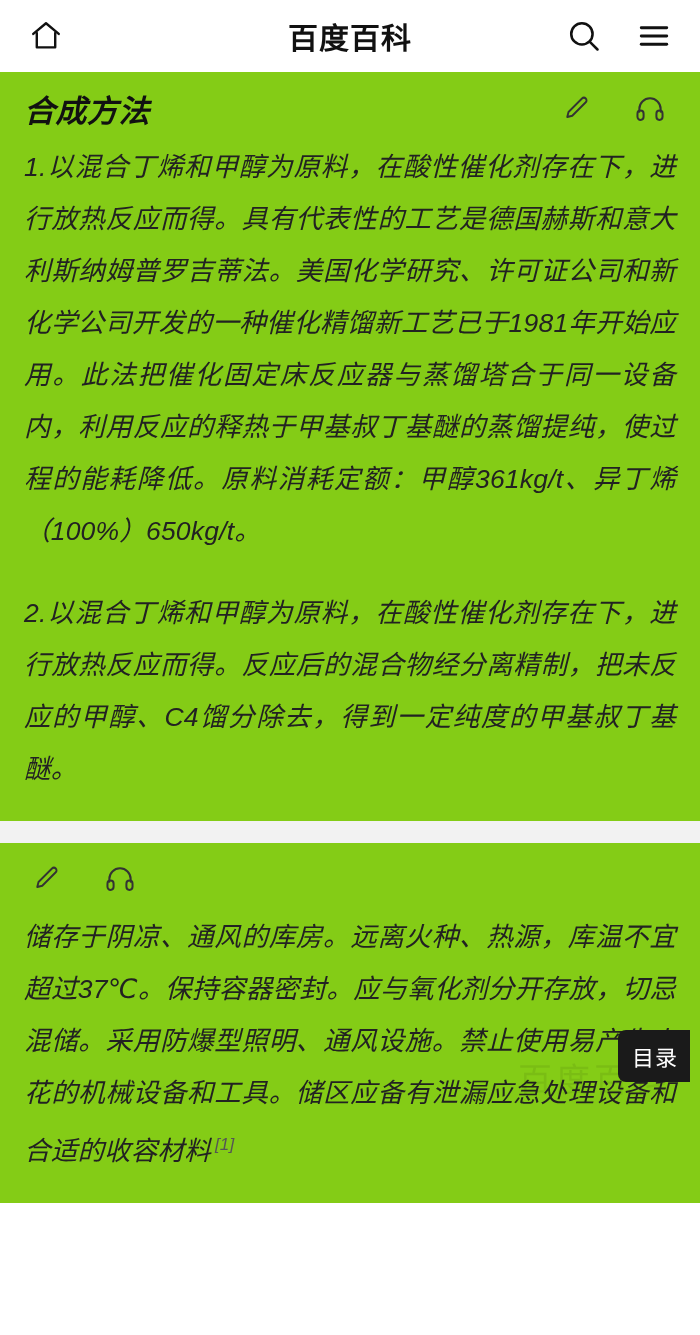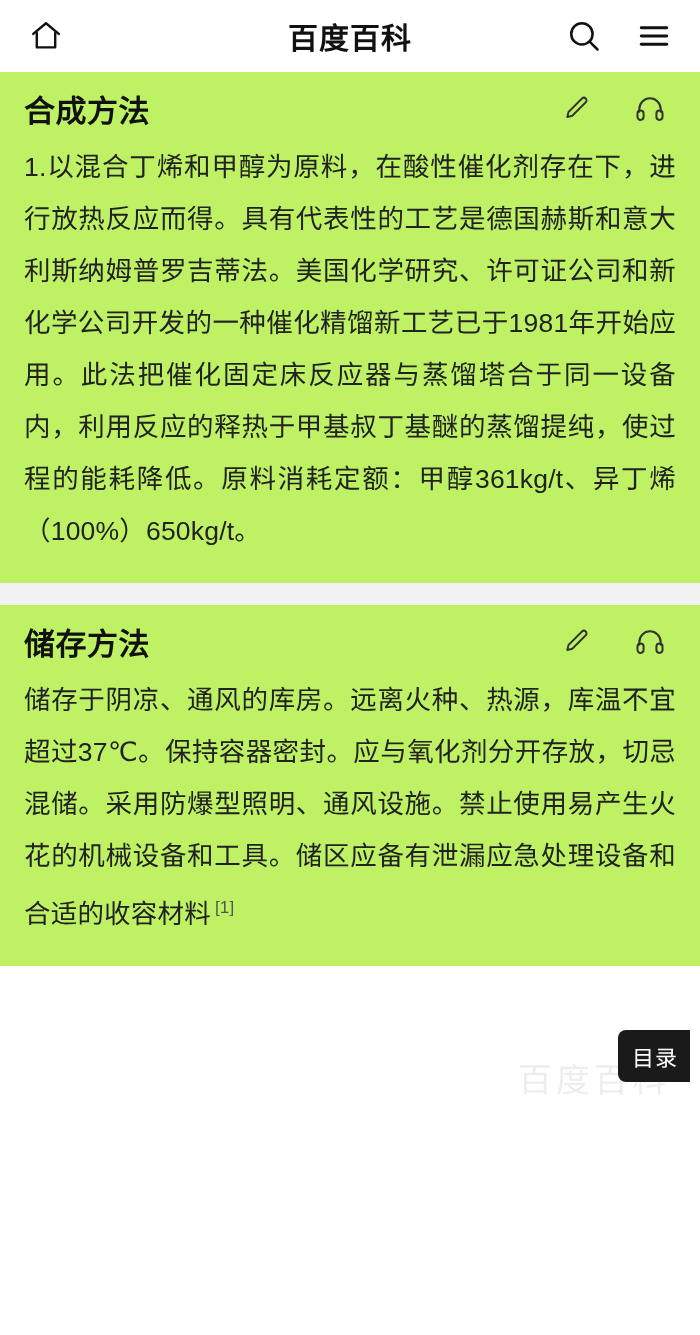--- a/index.html
+++ b/index.html
@@ -50,22 +50,23 @@
     align-items: center;
     justify-content: center;
     cursor: pointer;
   }
 
   
   .content {
     padding: 0;
   }
   .section {
-    background: #bef264;
+    background: #84cc16;
     padding: 0 24px 26px 24px;
+    font-style: italic;
   }
   .section-gap {
     height: 22px;
     background: #f2f2f2;
   }
   .section-head {
     display: flex;
     align-items: center;
     justify-content: space-between;
     padding: 14px 0 10px 0;
@@ -177,27 +178,27 @@
         <div class="icon-btn">
           <svg width="32" height="32" viewBox="0 0 24 24" fill="none" stroke="#333" stroke-width="1.5" stroke-linecap="round" stroke-linejoin="round">
             <path d="M4 14v-2a8 8 0 0 1 16 0v2"></path>
             <rect x="2.6" y="13.2" width="4.6" height="7" rx="2.3"></rect>
             <rect x="16.8" y="13.2" width="4.6" height="7" rx="2.3"></rect>
           </svg>
         </div>
       </div>
     </div>
     <p class="para">1.以混合丁烯和甲醇为原料，在酸性催化剂存在下，进行放热反应而得。具有代表性的工艺是德国赫斯和意大利斯纳姆普罗吉蒂法。美国化学研究、许可证公司和新化学公司开发的一种催化精馏新工艺已于1981年开始应用。此法把催化固定床反应器与蒸馏塔合于同一设备内，利用反应的释热于甲基叔丁基醚的蒸馏提纯，使过程的能耗降低。原料消耗定额：甲醇361kg/t、异丁烯（100%）650kg/t。</p>
+    <p class="para spaced">2.以混合丁烯和甲醇为原料，在酸性催化剂存在下，进行放热反应而得。反应后的混合物经分离精制，把未反应的甲醇、C4馏分除去，得到一定纯度的甲基叔丁基醚。</p>
   </div>
 
   <div class="section-gap"></div>
 
   <div class="section">
     <div class="section-head">
-      <div class="section-title">储存方法</div>
       <div class="section-actions">
         <div class="icon-btn">
           <svg width="30" height="30" viewBox="0 0 24 24" fill="none" stroke="#333" stroke-width="1.5" stroke-linecap="round" stroke-linejoin="round">
             <path d="M16.8 3.6a2.1 2.1 0 0 1 3 3L9 17.4l-4 1 1-4z"></path>
           </svg>
         </div>
         <div class="icon-btn">
           <svg width="32" height="32" viewBox="0 0 24 24" fill="none" stroke="#333" stroke-width="1.5" stroke-linecap="round" stroke-linejoin="round">
             <path d="M4 14v-2a8 8 0 0 1 16 0v2"></path>
             <rect x="2.6" y="13.2" width="4.6" height="7" rx="2.3"></rect>

